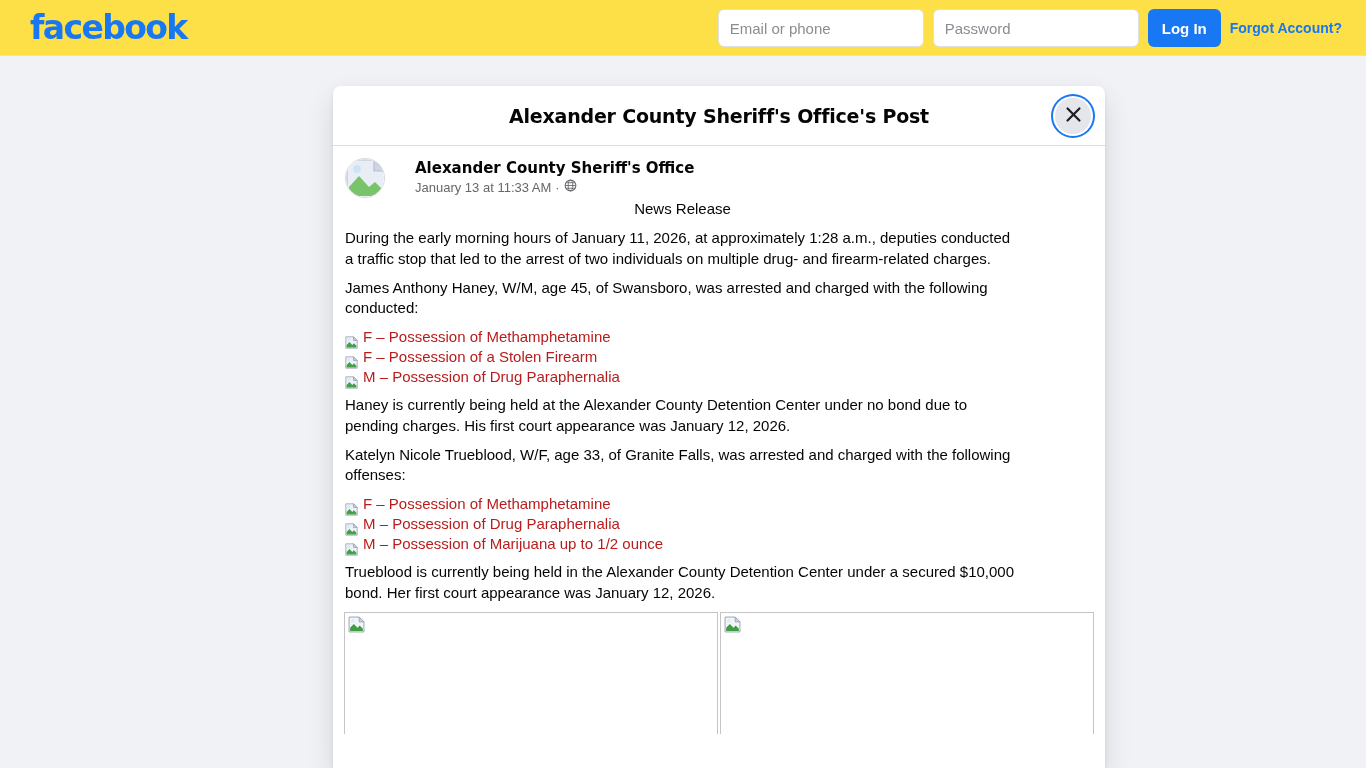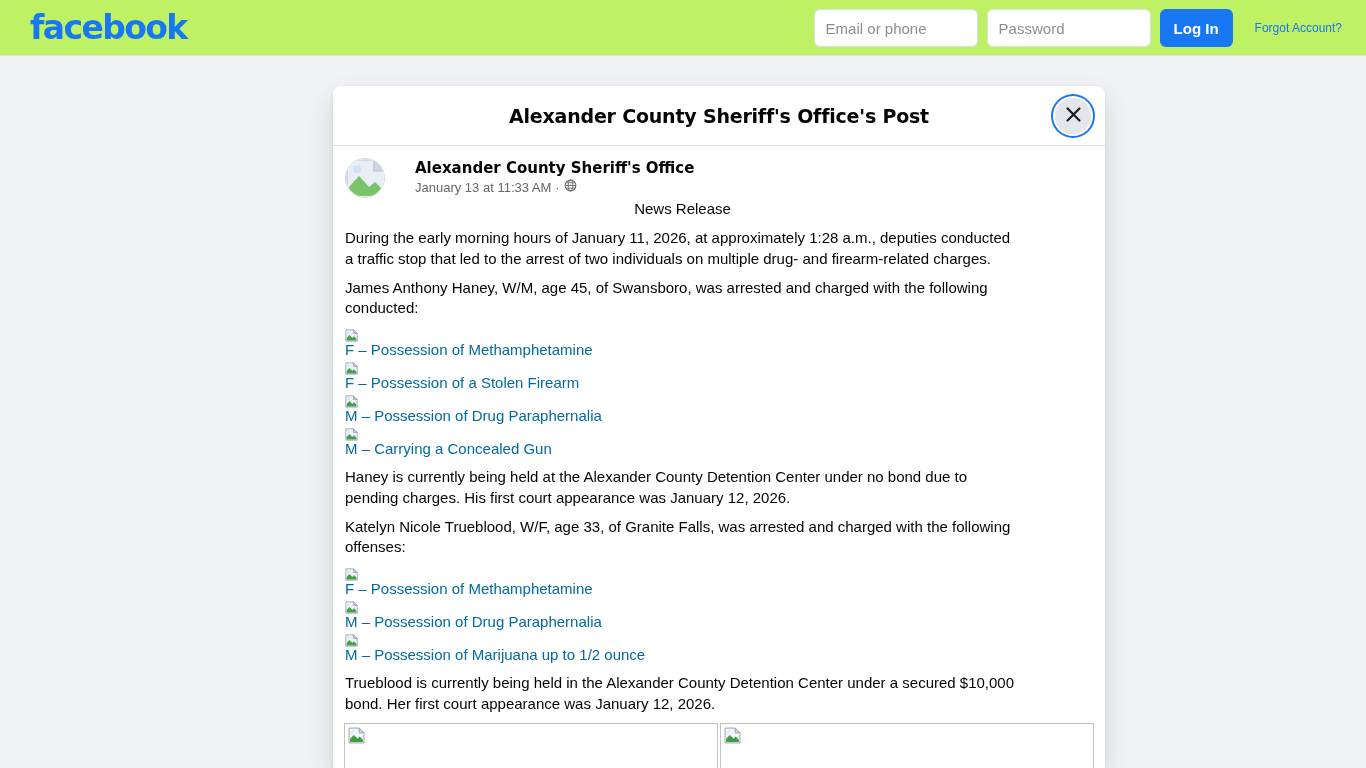--- a/index.html
+++ b/index.html
@@ -9,36 +9,36 @@
     overflow: hidden;
     background: #f0f2f5;
     font-family: "Liberation Sans", sans-serif;
     -webkit-font-smoothing: antialiased;
   }
 
   
   .topbar {
     position: absolute; top: 0; left: 0;
     width: 1366px; height: 56px;
-    background: #bef264;
+    background: #fde047;
     border-bottom: 1px solid #dddfe2;
   }
   .fb-logo {
     position: absolute; left: 30px; top: 10px;
     font-size: 33px; line-height: 36px;
     font-weight: bold; letter-spacing: -1.6px;
     color: #1877f2;
     font-family: "DejaVu Sans", sans-serif;
   }
   .login-form {
     position: absolute; right: 24px; top: 9px;
     display: flex; align-items: center; gap: 9px;
   }
   .login-input {
-    width: 164px; height: 38px;
+    width: 206px; height: 38px;
     border: 1px solid #dddfe2;
     border-radius: 6px;
     padding: 16px 11px;
     font-size: 15px;
     color: #1c1e21;
     font-family: "Liberation Sans", sans-serif;
     background: #fff;
     outline: none;
   }
   .login-input::placeholder { color: #8a8d91; }
@@ -46,23 +46,22 @@
     height: 38px; min-width: 70px;
     padding: 0 14px;
     background: #1877f2;
     color: #fff;
     border: none; border-radius: 6px;
     font-size: 15px; font-weight: bold;
     font-family: "Liberation Sans", sans-serif;
     cursor: pointer;
   }
   .forgot-link {
-    margin-left: 13px;
     color: #1877f2;
-    font-size: 12px; font-weight: normal;
+    font-size: 14px; font-weight: bold;
     text-decoration: none;
     cursor: pointer;
     white-space: nowrap;
   }
 
   
   .dialog {
     position: absolute;
     left: 333px; top: 86px;
     width: 772px; height: 682px;
@@ -141,24 +140,23 @@
     color: #050505;
     margin: 0 0 9px 0;
     max-width: 675px;
     font-family: "Liberation Sans", sans-serif;
   }
   .para.first { margin-top: 1px; text-align: center; }
   .charge-list { margin: 0 0 8px 0; padding: 0; list-style: none; }
   .charge-item {
     font-size: 15px;
     line-height: 20px;
-    color: #0369a1;
-    display: flex; align-items: flex-start;
+    color: #b91c1c;
+    display: flex; align-items: flex-end;
     margin-bottom: 0px;
-    flex-direction: column;
   }
   .broken-img-bullet {
     flex: 0 0 auto;
     width: 13px; height: 13px;
     margin-right: 5px;
     position: relative; top: 0px;
   }
 
   
   .photos {
@@ -266,31 +264,20 @@
         <li class="charge-item">
           <span class="broken-img-bullet">
             <svg width="13" height="13" viewBox="0 0 16 16">
               <path d="M1 1 H10.5 L15 5.5 V15 H1 Z" fill="#eef2f8" stroke="#9aa3b0" stroke-width="1"></path>
               <path d="M10.5 1 L10.5 5.5 L15 5.5 Z" fill="#c8d2e0" stroke="#9aa3b0" stroke-width="1"></path>
               <path d="M2 11 L5.5 7.5 L9 11 L11 9 L14 12 V14 H2 Z" fill="#43a047"></path>
               <circle cx="4.5" cy="4.5" r="1.6" fill="#d3e6fa"></circle>
             </svg>
           </span>
           <span>M – Possession of Drug Paraphernalia</span>
-        </li>
-        <li class="charge-item">
-          <span class="broken-img-bullet">
-            <svg width="13" height="13" viewBox="0 0 16 16">
-              <path d="M1 1 H10.5 L15 5.5 V15 H1 Z" fill="#eef2f8" stroke="#9aa3b0" stroke-width="1"></path>
-              <path d="M10.5 1 L10.5 5.5 L15 5.5 Z" fill="#c8d2e0" stroke="#9aa3b0" stroke-width="1"></path>
-              <path d="M2 11 L5.5 7.5 L9 11 L11 9 L14 12 V14 H2 Z" fill="#43a047"></path>
-              <circle cx="4.5" cy="4.5" r="1.6" fill="#d3e6fa"></circle>
-            </svg>
-          </span>
-          <span>M – Carrying a Concealed Gun</span>
         </li>
       </ul>
 
       <p class="para">Haney is currently being held at the Alexander County Detention Center under no bond due to pending charges. His first court appearance was January 12, 2026.</p>
       <p class="para">Katelyn Nicole Trueblood, W/F, age 33, of Granite Falls, was arrested and charged with the following offenses:</p>
 
       <ul class="charge-list">
         <li class="charge-item">
           <span class="broken-img-bullet">
             <svg width="13" height="13" viewBox="0 0 16 16">

